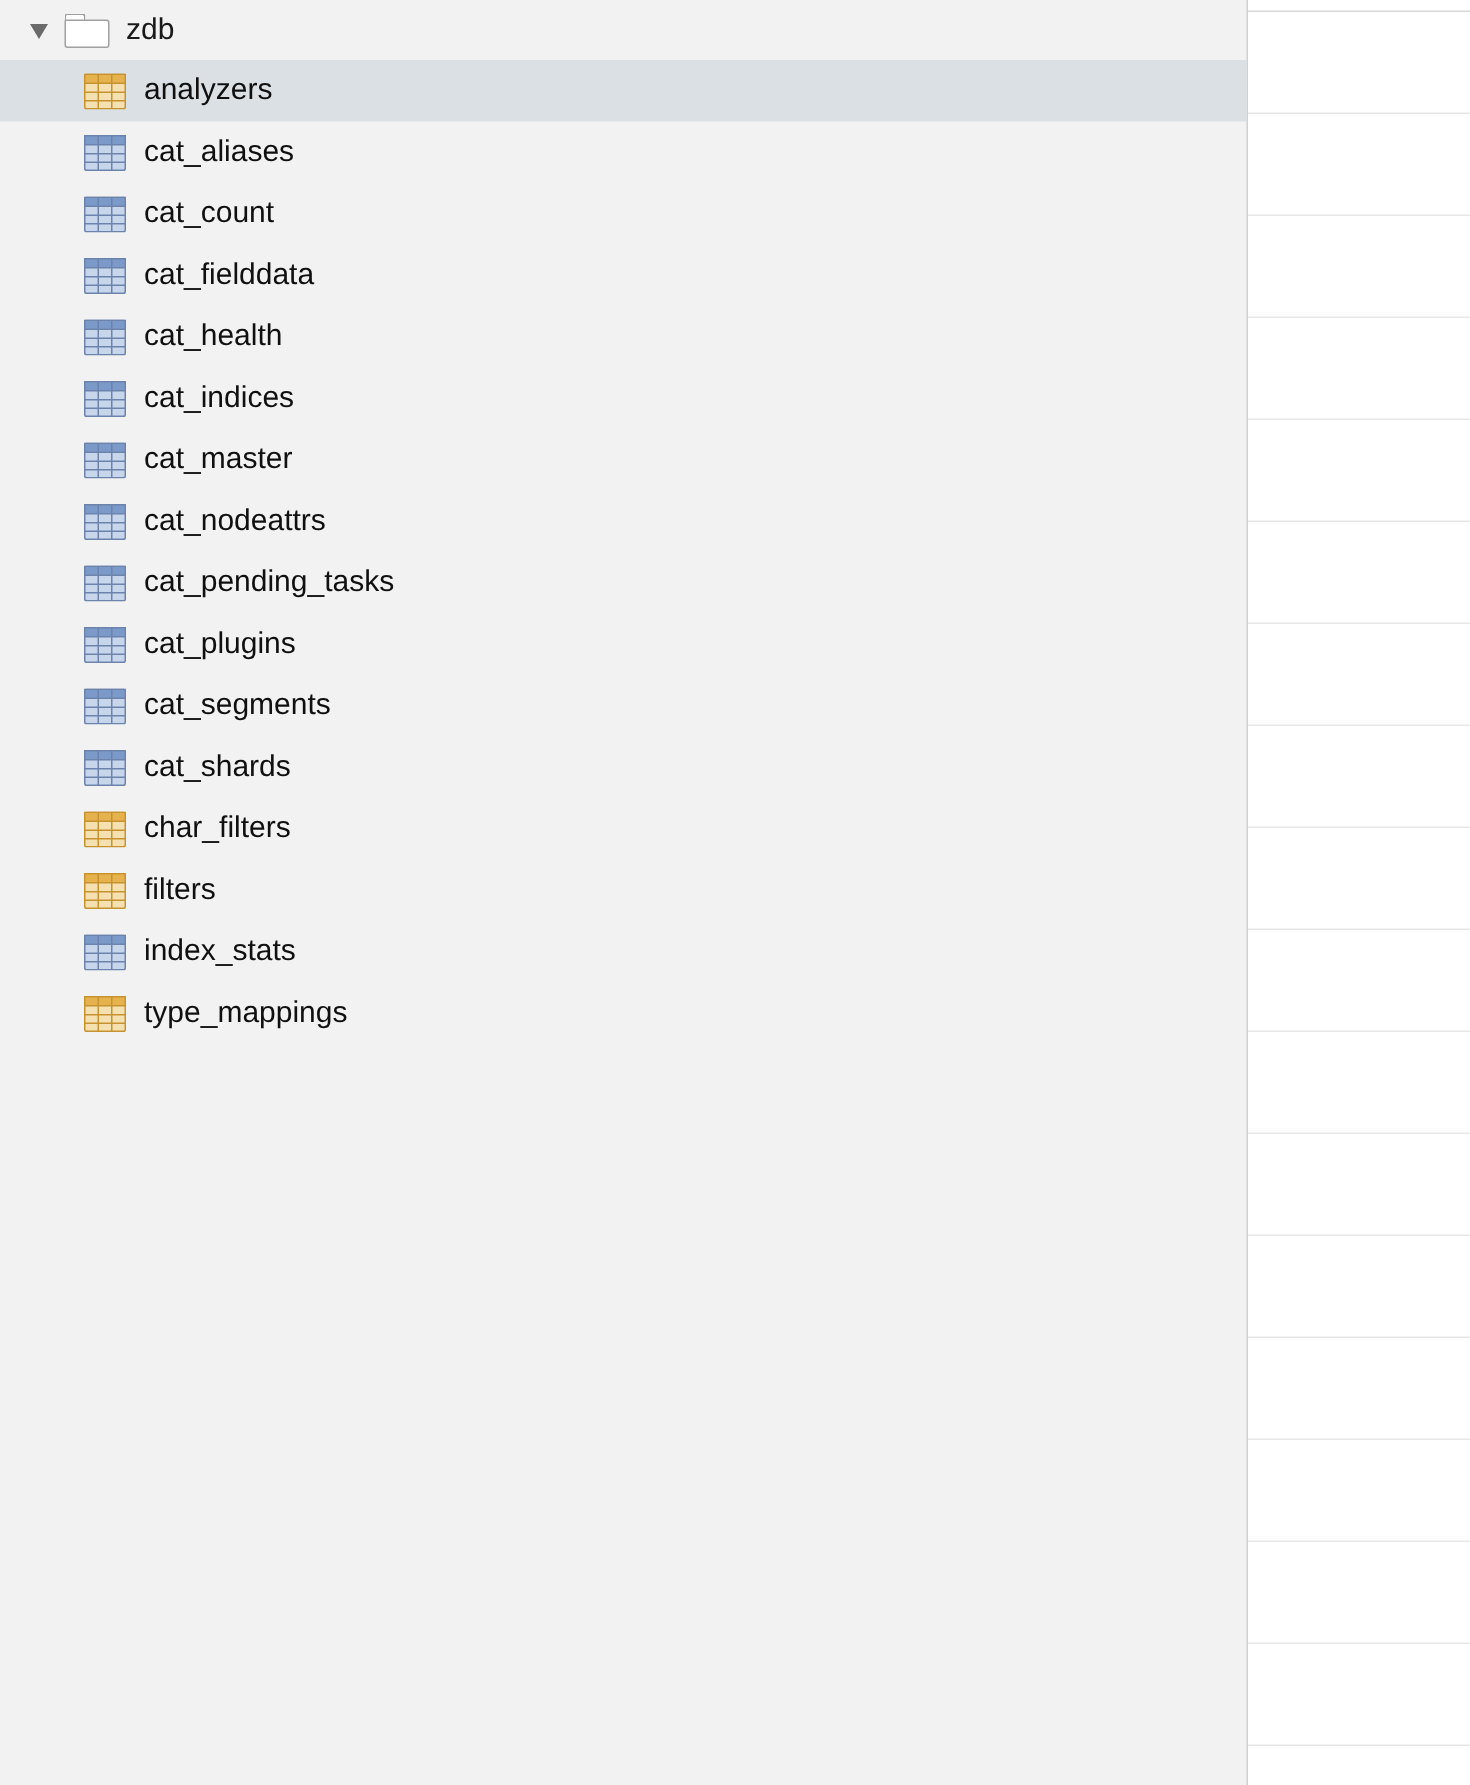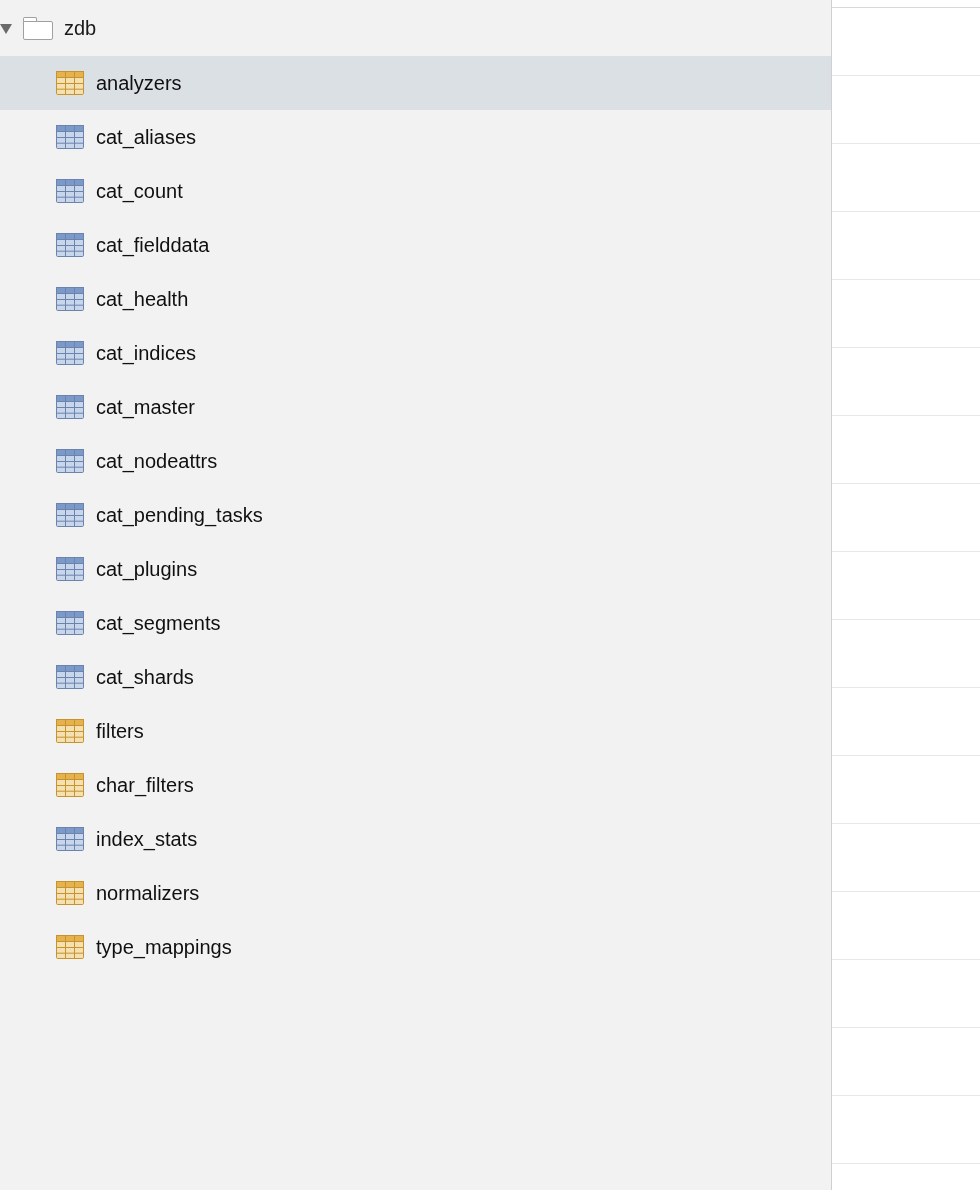--- a/index.html
+++ b/index.html
@@ -29,22 +29,22 @@
     height: 68px;
     border-bottom: 1px solid #e8e8e8;
   }
   .right-row:first-child {
     height: 8px;
     border-bottom: 1px solid #d8d8d8;
   }
   .schema-row {
     display: flex;
     align-items: center;
-    height: 56px;
-    padding-left: 0;
+    height: 40px;
+    padding-left: 20px;
     cursor: pointer;
   }
   .disclosure {
     width: 0;
     height: 0;
     border-left: 6px solid transparent;
     border-right: 6px solid transparent;
     border-top: 10px solid #6a6a6a;
     margin-right: 11px;
     margin-top: 2px;
@@ -78,21 +78,21 @@
   .schema-label {
     color: #1a1a1a;
     font-size: 20px;
   }
   .tree-items {
     list-style: none;
   }
   .tree-item {
     display: flex;
     align-items: center;
-    height: 54px;
+    height: 41px;
     padding-left: 56px;
     cursor: pointer;
   }
   .tree-item.selected {
     background: #dbe0e5;
   }
   .table-icon {
     width: 28px;
     height: 24px;
     margin-right: 12px;
@@ -247,32 +247,32 @@
       </li>
       <li class="tree-item">
         <svg class="table-icon" viewBox="0 0 28 24">
     <rect x="0.5" y="0.5" width="27" height="23" rx="1.2" fill="#f5e0b1" stroke="#c6932f" stroke-width="1"></rect>
     <rect x="0.5" y="0.5" width="27" height="6" fill="#e6b24d" stroke="#c6932f" stroke-width="1"></rect>
     <line x1="0.5" y1="12.5" x2="27.5" y2="12.5" stroke="#c6932f" stroke-width="1"></line>
     <line x1="0.5" y1="18.2" x2="27.5" y2="18.2" stroke="#c6932f" stroke-width="1"></line>
     <line x1="9.5" y1="0.5" x2="9.5" y2="23.5" stroke="#c6932f" stroke-width="1"></line>
     <line x1="18.5" y1="0.5" x2="18.5" y2="23.5" stroke="#c6932f" stroke-width="1"></line>
   </svg>
-        <span class="item-label">filters</span>
+        <span class="item-label">char_filters</span>
       </li>
       <li class="tree-item">
         <svg class="table-icon" viewBox="0 0 28 24">
     <rect x="0.5" y="0.5" width="27" height="23" rx="1.2" fill="#f5e0b1" stroke="#c6932f" stroke-width="1"></rect>
     <rect x="0.5" y="0.5" width="27" height="6" fill="#e6b24d" stroke="#c6932f" stroke-width="1"></rect>
     <line x1="0.5" y1="12.5" x2="27.5" y2="12.5" stroke="#c6932f" stroke-width="1"></line>
     <line x1="0.5" y1="18.2" x2="27.5" y2="18.2" stroke="#c6932f" stroke-width="1"></line>
     <line x1="9.5" y1="0.5" x2="9.5" y2="23.5" stroke="#c6932f" stroke-width="1"></line>
     <line x1="18.5" y1="0.5" x2="18.5" y2="23.5" stroke="#c6932f" stroke-width="1"></line>
   </svg>
-        <span class="item-label">char_filters</span>
+        <span class="item-label">filters</span>
       </li>
       <li class="tree-item">
         <svg class="table-icon" viewBox="0 0 28 24">
     <rect x="0.5" y="0.5" width="27" height="23" rx="1.2" fill="#c8d6ec" stroke="#6c84ab" stroke-width="1"></rect>
     <rect x="0.5" y="0.5" width="27" height="6" fill="#7b99c9" stroke="#6c84ab" stroke-width="1"></rect>
     <line x1="0.5" y1="12.5" x2="27.5" y2="12.5" stroke="#6c84ab" stroke-width="1"></line>
     <line x1="0.5" y1="18.2" x2="27.5" y2="18.2" stroke="#6c84ab" stroke-width="1"></line>
     <line x1="9.5" y1="0.5" x2="9.5" y2="23.5" stroke="#6c84ab" stroke-width="1"></line>
     <line x1="18.5" y1="0.5" x2="18.5" y2="23.5" stroke="#6c84ab" stroke-width="1"></line>
   </svg>
@@ -280,31 +280,20 @@
       </li>
       <li class="tree-item">
         <svg class="table-icon" viewBox="0 0 28 24">
     <rect x="0.5" y="0.5" width="27" height="23" rx="1.2" fill="#f5e0b1" stroke="#c6932f" stroke-width="1"></rect>
     <rect x="0.5" y="0.5" width="27" height="6" fill="#e6b24d" stroke="#c6932f" stroke-width="1"></rect>
     <line x1="0.5" y1="12.5" x2="27.5" y2="12.5" stroke="#c6932f" stroke-width="1"></line>
     <line x1="0.5" y1="18.2" x2="27.5" y2="18.2" stroke="#c6932f" stroke-width="1"></line>
     <line x1="9.5" y1="0.5" x2="9.5" y2="23.5" stroke="#c6932f" stroke-width="1"></line>
     <line x1="18.5" y1="0.5" x2="18.5" y2="23.5" stroke="#c6932f" stroke-width="1"></line>
   </svg>
-        <span class="item-label">normalizers</span>
-      </li>
-      <li class="tree-item">
-        <svg class="table-icon" viewBox="0 0 28 24">
-    <rect x="0.5" y="0.5" width="27" height="23" rx="1.2" fill="#f5e0b1" stroke="#c6932f" stroke-width="1"></rect>
-    <rect x="0.5" y="0.5" width="27" height="6" fill="#e6b24d" stroke="#c6932f" stroke-width="1"></rect>
-    <line x1="0.5" y1="12.5" x2="27.5" y2="12.5" stroke="#c6932f" stroke-width="1"></line>
-    <line x1="0.5" y1="18.2" x2="27.5" y2="18.2" stroke="#c6932f" stroke-width="1"></line>
-    <line x1="9.5" y1="0.5" x2="9.5" y2="23.5" stroke="#c6932f" stroke-width="1"></line>
-    <line x1="18.5" y1="0.5" x2="18.5" y2="23.5" stroke="#c6932f" stroke-width="1"></line>
-  </svg>
         <span class="item-label">type_mappings</span>
       </li>
     </ul>
 </div>
 
 <div class="right-panel">
   <div class="right-row"></div>
   <div class="right-row"></div>
   <div class="right-row"></div>
   <div class="right-row"></div>

